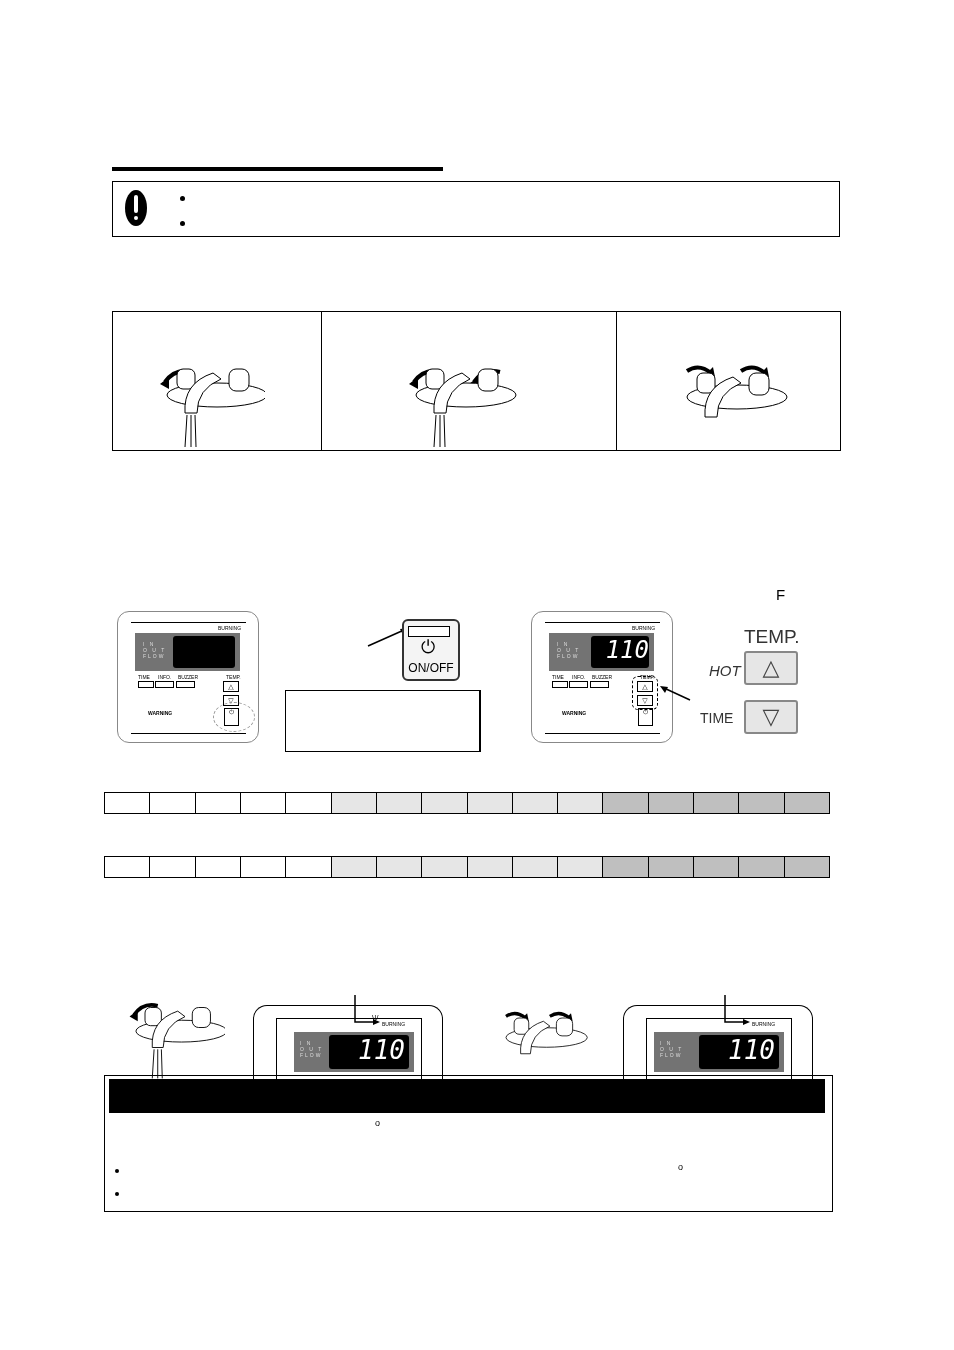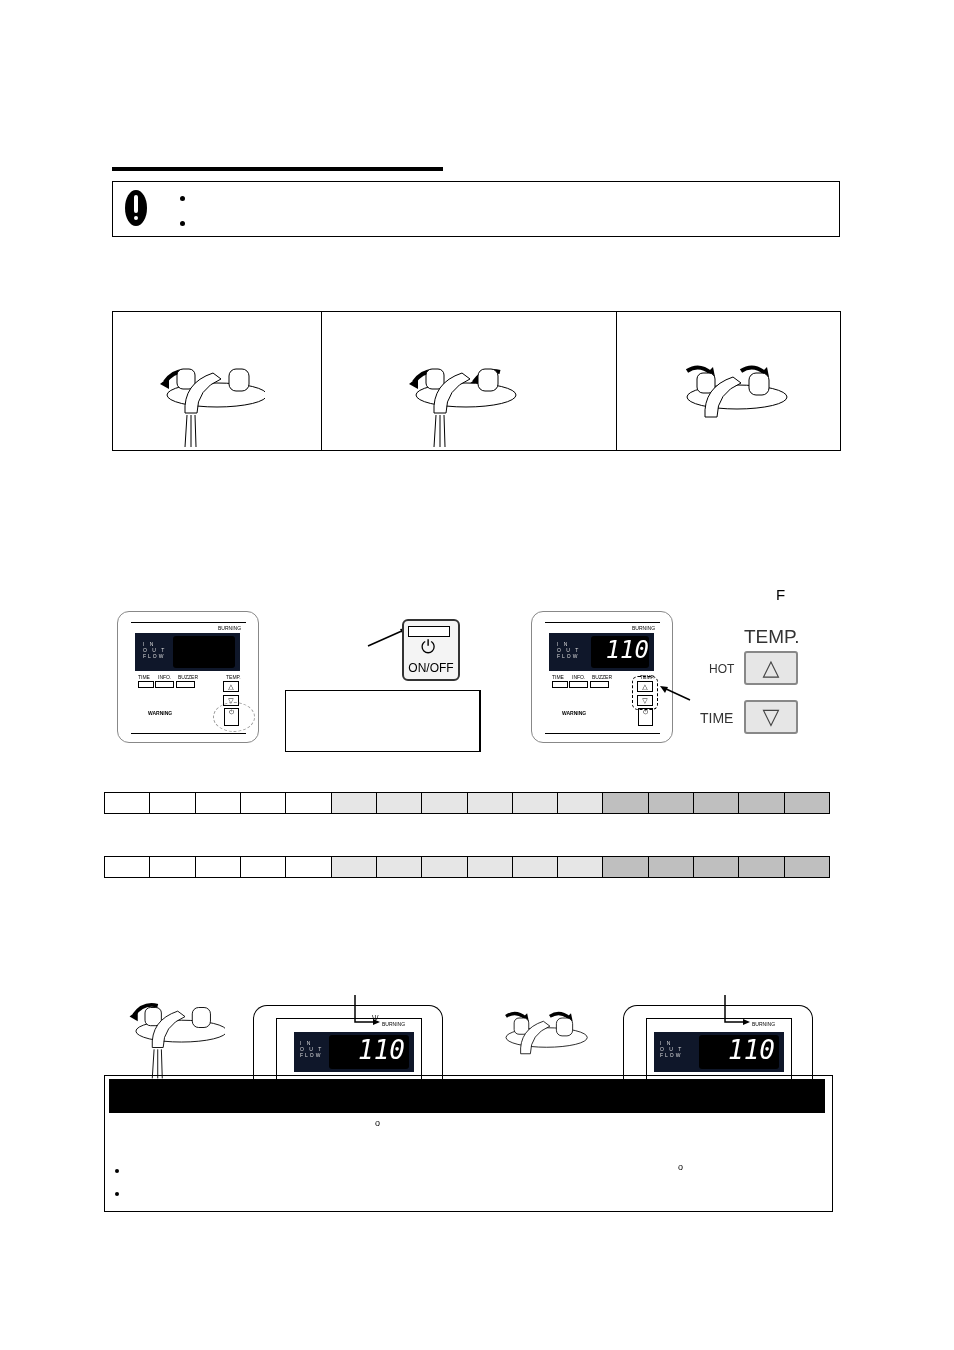--- a/index.html
+++ b/index.html
@@ -10,21 +10,21 @@
   .notice .bang{position:absolute;left:12px;top:8px;width:22px;height:36px;border-radius:50%;background:#000;}
   .notice .bang::before{content:"";position:absolute;left:9px;top:5px;width:4px;height:18px;background:#fff;border-radius:2px;}
   .notice .bang::after{content:"";position:absolute;left:9px;top:26px;width:4px;height:4px;background:#fff;border-radius:50%;}
   .dot{position:absolute;width:5px;height:5px;border-radius:50%;background:#000;}
   .faucet-table{left:112px;top:311px;width:729px;height:140px;border:1px solid #000;box-sizing:border-box;display:flex;}
   .faucet-cell{height:100%;border-right:1px solid #000;box-sizing:border-box;position:relative;}
   .faucet-cell:last-child{border-right:none;}
   .faucet-cell svg{position:absolute;}
   .ctrl{border:1px solid #888;border-radius:12px;background:#fff;box-sizing:border-box;}
   .ctrl-inner{position:absolute;border-top:1px solid #000;border-bottom:1px solid #000;}
-  .lcd{position:absolute;background:#0f172a;}
+  .lcd{position:absolute;background:#737373;}
   .lcd-screen{position:absolute;background:#000;border-radius:3px;color:#fff;font-family:"DejaVu Sans Mono",monospace;font-style:italic;text-align:right;}
   .lcd-labels{position:absolute;color:#ddd;font-size:5px;line-height:6px;letter-spacing:2px;}
   .small-lbl{position:absolute;font-size:5px;}
   .smbtn{position:absolute;border:1px solid #000;height:5px;}
   .onoff{left:402px;top:619px;width:58px;height:62px;border:2px solid #333;border-radius:6px;box-sizing:border-box;background:#f4f4f4;}
   .onoff .led{position:absolute;left:4px;top:5px;width:40px;height:9px;border:1px solid #000;background:#fff;}
   .onoff .pwr{position:absolute;left:17px;top:17px;font-size:18px;line-height:18px;}
   .onoff .lbl{position:absolute;left:0;width:54px;top:40px;text-align:center;font-size:12px;}
   .blank-box{left:285px;top:690px;width:196px;height:62px;border:1px solid #000;border-right:2px solid #000;box-sizing:border-box;}
   .temp-title{left:744px;top:626px;font-size:19px;color:#333;}
@@ -152,21 +152,21 @@
   <span class="small-lbl" style="left:30px;top:98px;font-weight:bold;">WARNING</span>
   <div class="abs" style="left:106px;top:96px;width:13px;height:16px;border:1px solid #000;font-size:6px;text-align:center;">⏻</div>
 </div>
 <svg class="abs" style="left:658px;top:684px;" width="34" height="20">
   <line x1="32" y1="16" x2="6" y2="4" stroke="#000" stroke-width="1.5"></line>
   <polygon points="2,2 10,3 7,9" fill="#000"></polygon>
 </svg>
 
 <span class="abs" style="left:776px;top:586px;font-size:15px;">F</span>
 <span class="abs temp-title">TEMP.</span>
-<span class="abs" style="left:709px;top:662px;font-size:12px;color:#333;">HOT</span>
+<span class="abs" style="left:709px;top:662px;font-size:15px;color:#333;font-style:italic;">HOT</span>
 <div class="abs arrowbtn" style="left:744px;top:651px;">△</div>
 <span class="abs" style="left:700px;top:710px;font-size:14px;color:#333;">TIME</span>
 <div class="abs arrowbtn" style="left:744px;top:700px;">▽</div>
 
 <div class="abs strip" style="top:792px;">
   <div class="c" style="background:#fff"></div>
     <div class="c" style="background:#fff"></div>
     <div class="c" style="background:#fff"></div>
     <div class="c" style="background:#fff"></div>
     <div class="c" style="background:#fff"></div>

